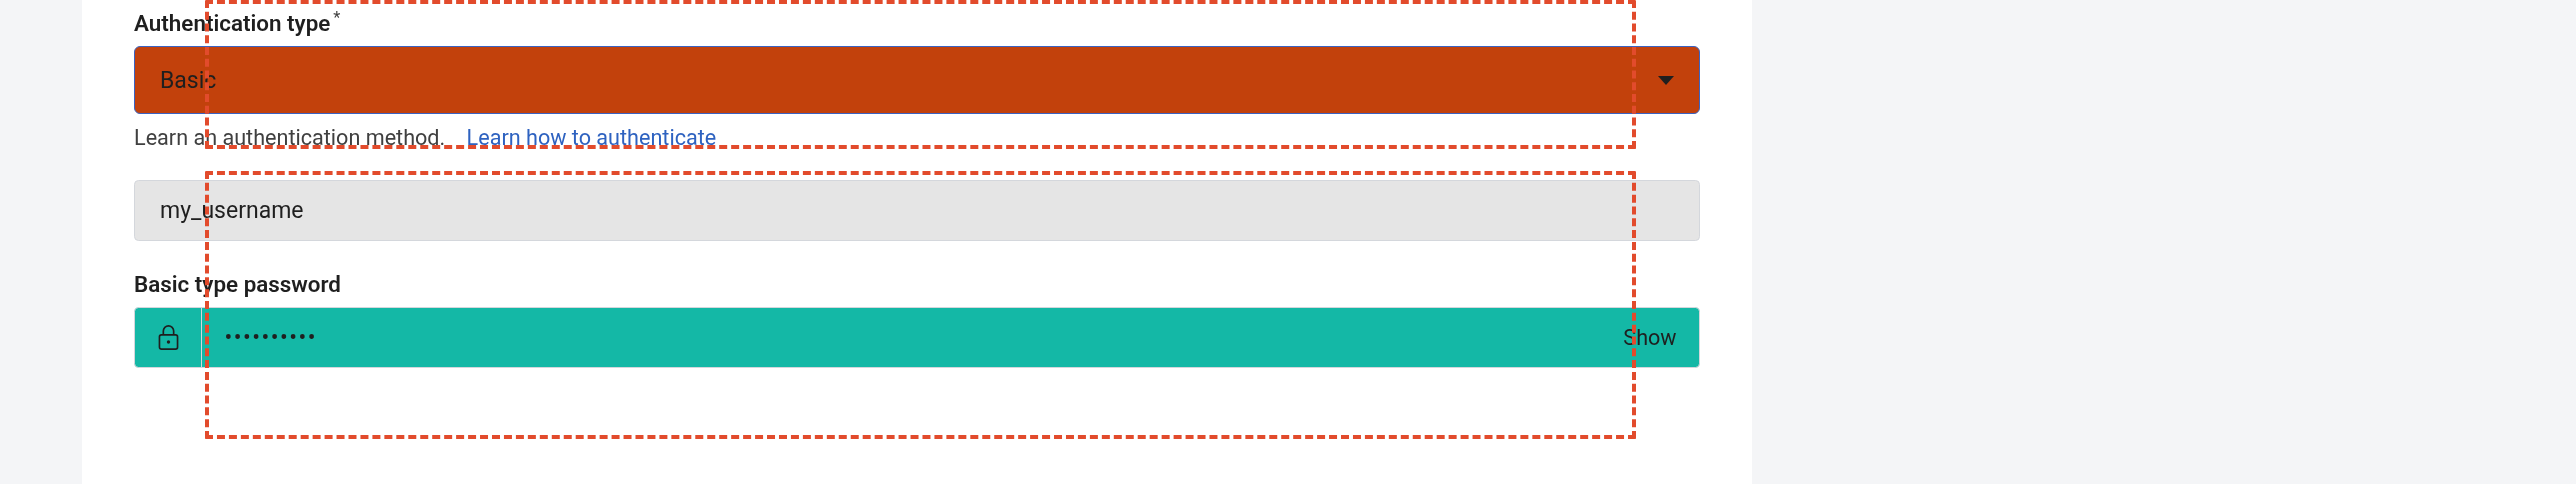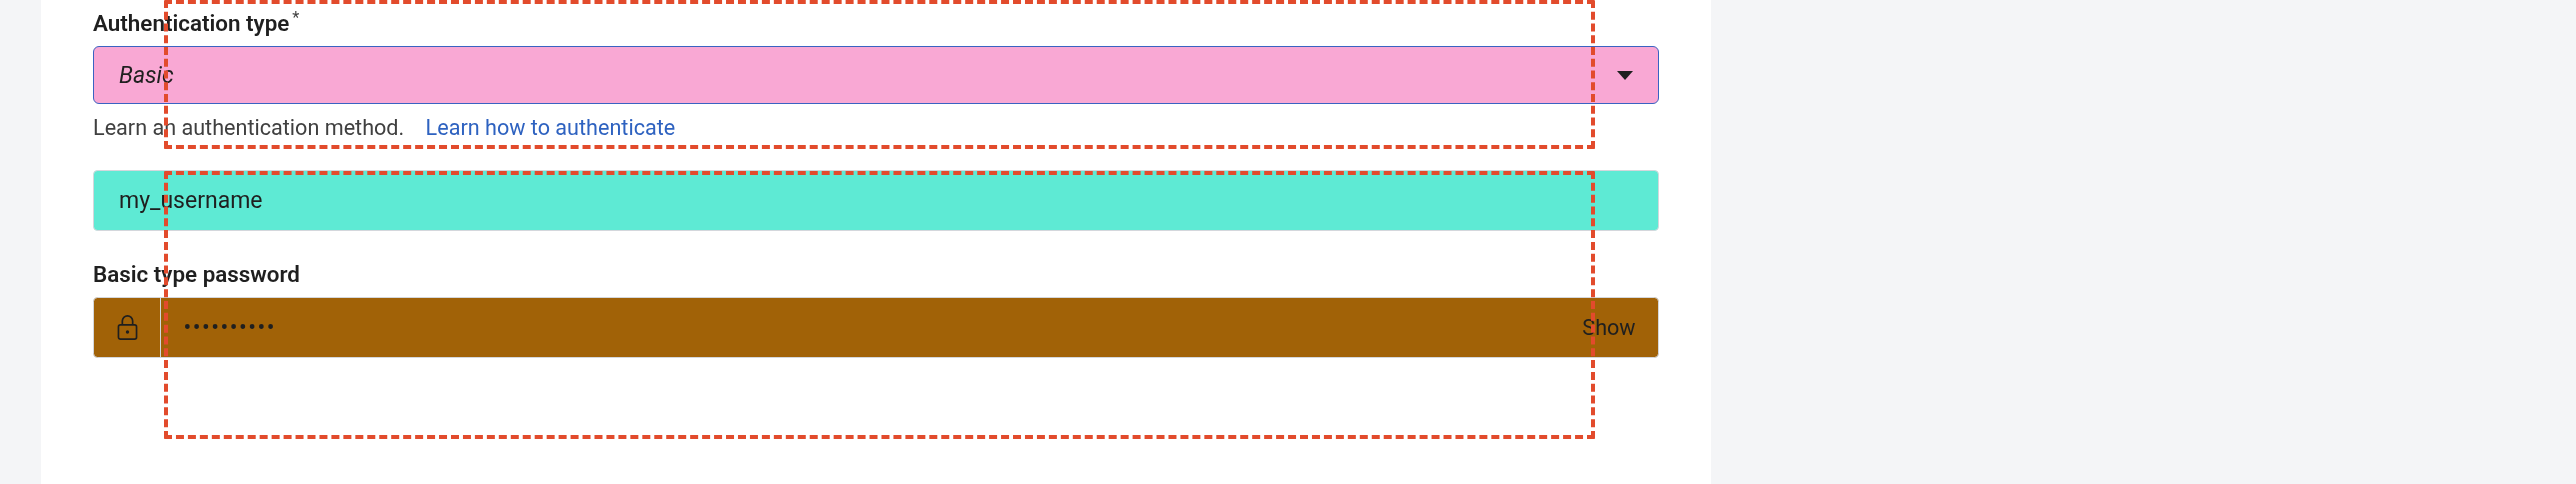--- a/index.html
+++ b/index.html
@@ -9,21 +9,21 @@
     }
     body {
       font-family: -apple-system, BlinkMacSystemFont, "Segoe UI", Roboto, Helvetica, Arial, sans-serif;
       background: #f4f5f7;
       width: 2576px;
       height: 484px;
       overflow: hidden;
     }
     .page-bg {
       background: #f4f5f7;
-      padding: 0 41px;
+      padding: 0 82px;
       height: 100%;
     }
     .panel {
       background: #ffffff;
       padding: 0 52px;
       width: 1670px;
       height: 100%;
       position: relative;
     }
     .form-content {
@@ -43,27 +43,26 @@
       font-size: 16.4px;
       font-weight: 400;
       color: #404040;
       vertical-align: super;
       margin-left: 3px;
     }
     .select-wrapper {
       position: relative;
       border: 1.5px solid #3a63c2;
       border-radius: 6px;
-      background: #f9a8d4;
-      height: 58px;
+      background: #c2410c;
+      height: 68px;
       display: flex;
       align-items: center;
       padding: 0 25px;
       cursor: pointer;
-      font-style: italic;
     }
     .select-value {
       font-size: 23px;
       color: #1f1f1f;
       flex: 1;
     }
     .select-caret {
       width: 0;
       height: 0;
       border-left: 8.2px solid transparent;
@@ -77,34 +76,34 @@
     }
     .helper-link {
       color: #2e62c0;
       cursor: pointer;
       margin-left: 16px;
     }
     .text-input {
       width: 100%;
       border: 0.7px solid #d4d7dc;
       border-radius: 4.5px;
-      background: #5eead4;
+      background: #e5e5e5;
       height: 61px;
       padding: 0 25px;
       font-size: 23px;
       color: #1f1f1f;
       outline: none;
       font-family: inherit;
     }
     .password-row {
       display: flex;
       align-items: stretch;
       border: 0.7px solid #d4d7dc;
       border-radius: 4.5px;
-      background: #a16207;
+      background: #14b8a6;
       height: 61px;
       overflow: hidden;
     }
     .lock-box {
       width: 67px;
       border-right: 0.7px solid #d4d7dc;
       display: flex;
       align-items: center;
       justify-content: center;
       flex-shrink: 0;

